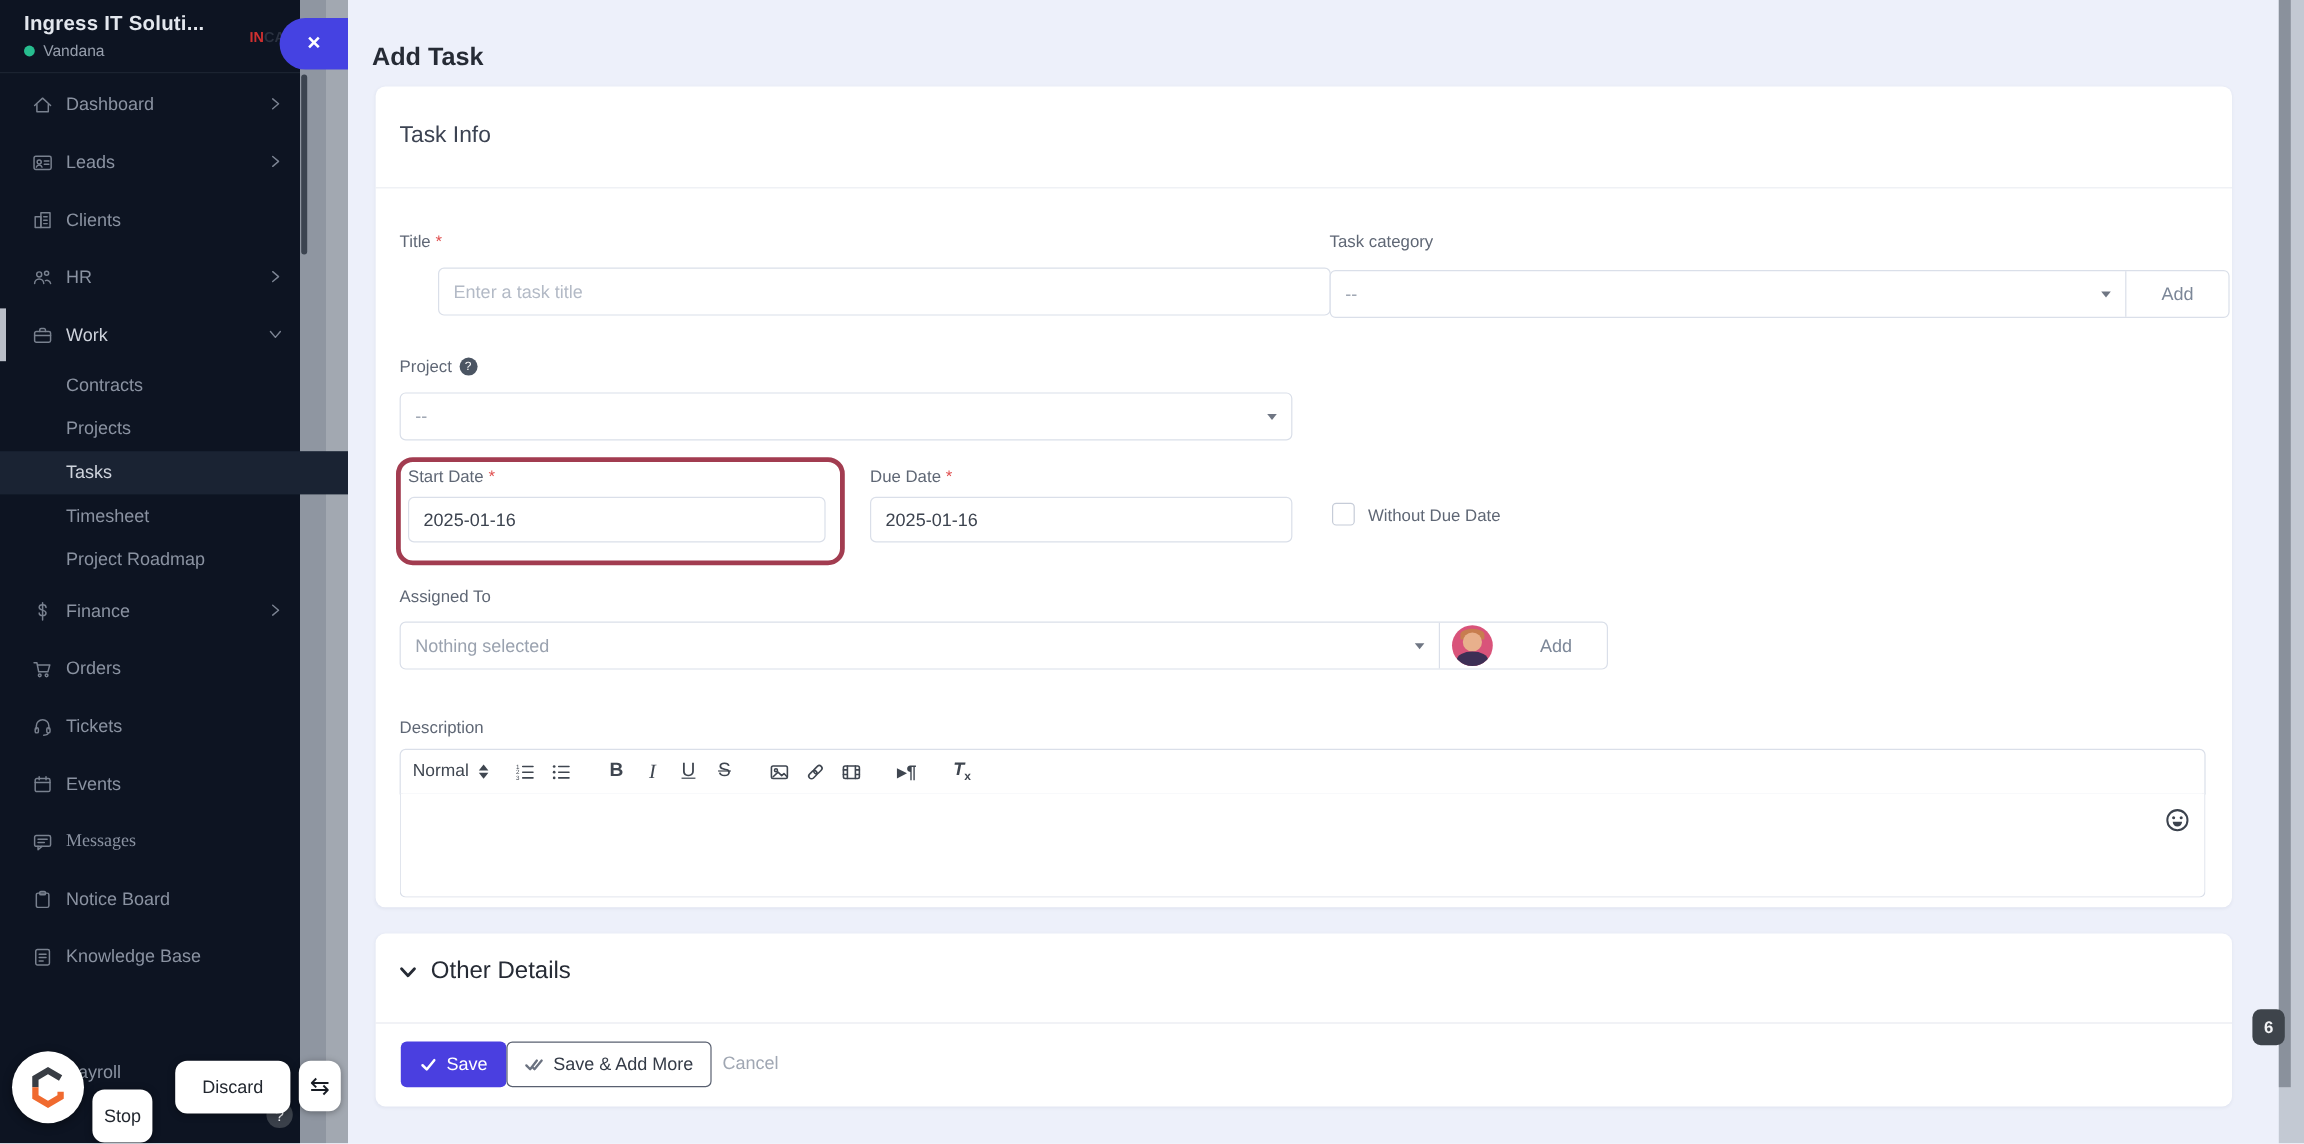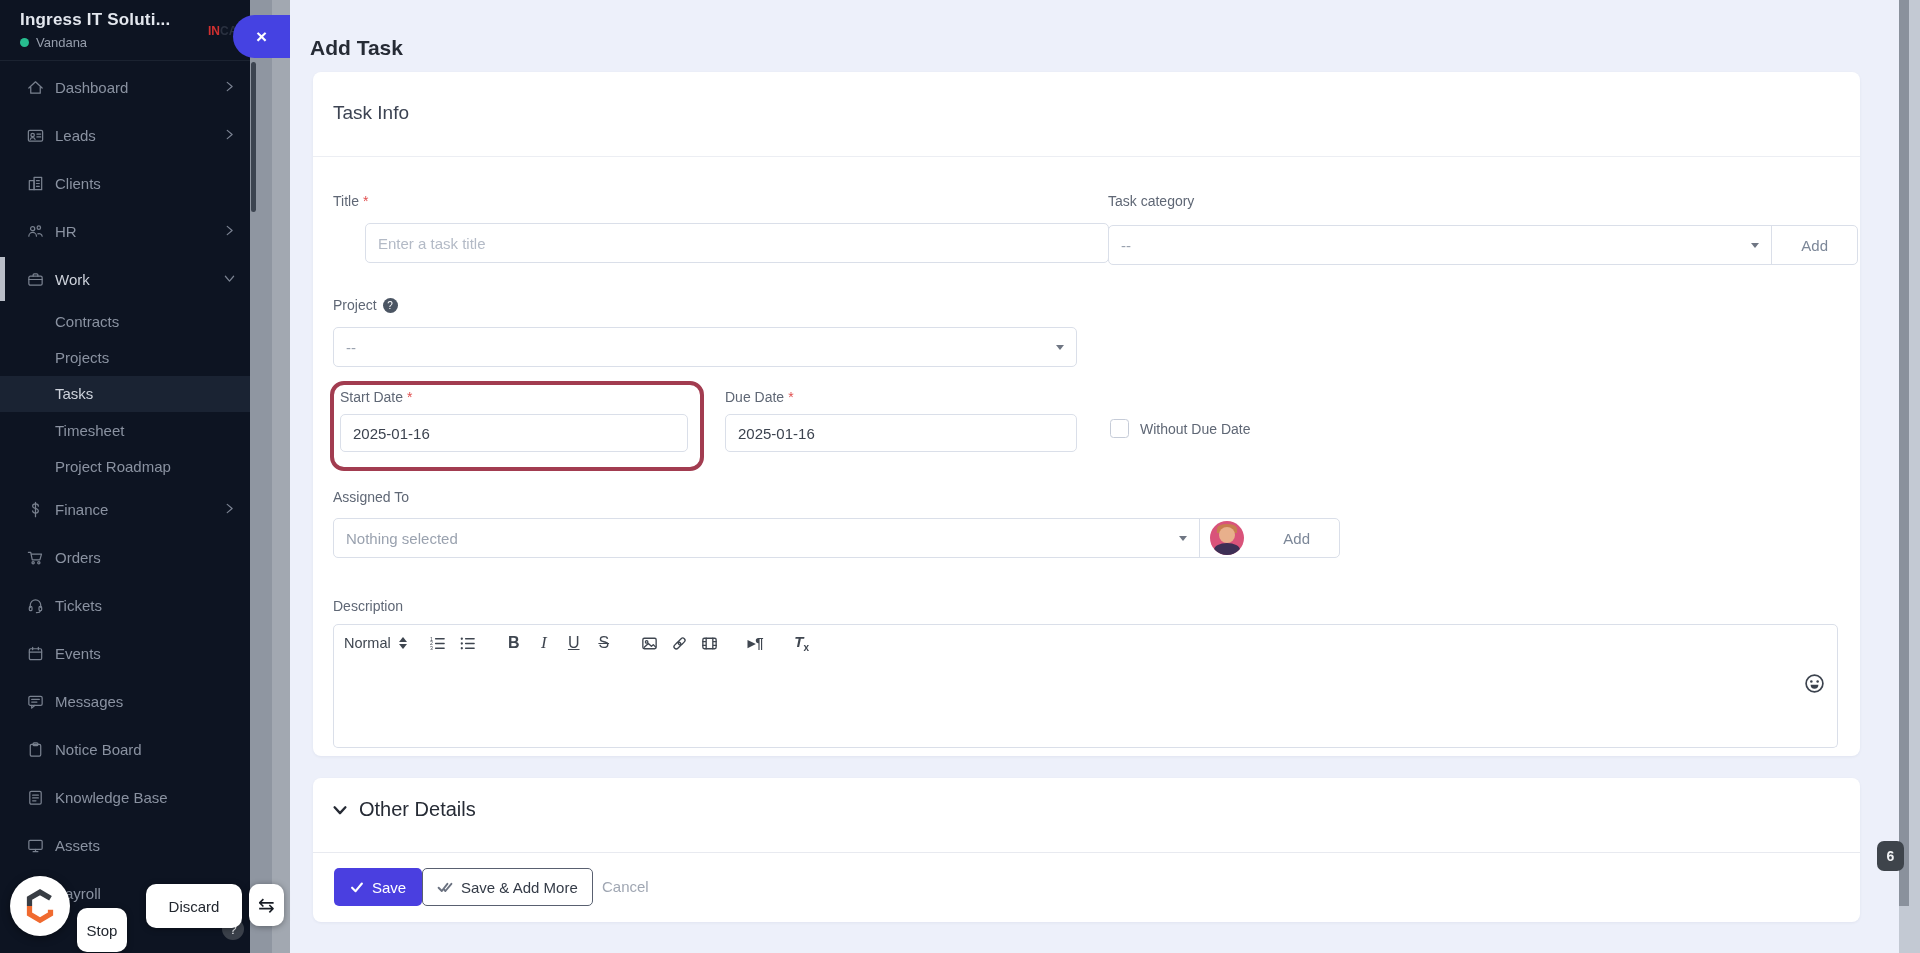--- a/index.html
+++ b/index.html
@@ -187,21 +187,21 @@
               <polyline points="4.5,7 10,13.5 15.5,7" fill="none" stroke="currentColor" stroke-width="1.6" stroke-linecap="round" stroke-linejoin="round"></polyline>
             </svg>
           </span>
         </div>
         <div class="nav-item nav-sub" style="top: 243px; height: 36.4px;">
           <span class="lbl">Contracts</span>
         </div>
         <div class="nav-item nav-sub" style="top: 279.4px; height: 36.4px;">
           <span class="lbl">Projects</span>
         </div>
-        <div class="nav-item nav-sub active-sub" style="top: 315.8px; height: 36.4px;">
+        <div class="nav-item nav-sub active-sub" style="top: 315.8px; height: 36.4px; padding-left: 40px;">
           <span class="lbl">Tasks</span>
         </div>
         <div class="nav-item nav-sub" style="top: 352.2px; height: 36.4px;">
           <span class="lbl">Timesheet</span>
         </div>
         <div class="nav-item nav-sub" style="top: 388.6px; height: 36.4px;">
           <span class="lbl">Project Roadmap</span>
         </div>
         <div class="nav-item" style="top: 425px; height: 48px;">
           <span class="ic">
@@ -240,21 +240,21 @@
         </div>
         <div class="nav-item" style="top: 569px; height: 48px;">
           <span class="ic">
             <svg width="19" height="19" viewBox="0 0 20 20">
               <rect x="3.5" y="5" width="13" height="11.5" rx="1.5" fill="none" stroke="currentColor" stroke-width="1.3" stroke-linecap="round" stroke-linejoin="round"></rect>
               <path d="M3.5 8.5 H16.5 M7 3.5 V6 M13 3.5 V6" fill="none" stroke="currentColor" stroke-width="1.3" stroke-linecap="round" stroke-linejoin="round"></path>
             </svg>
           </span>
           <span class="lbl">Events</span>
         </div>
-        <div class="nav-item" style="top: 617px; height: 48px;">
+        <div class="nav-item" style="top: 617px; height: 48px; font-family: Liberation Serif, serif;">
           <span class="ic">
             <svg width="19" height="19" viewBox="0 0 20 20">
               <rect x="3" y="4.5" width="14" height="9.5" rx="1.5" fill="none" stroke="currentColor" stroke-width="1.3" stroke-linecap="round" stroke-linejoin="round"></rect>
               <path d="M6 14 V17 L9.5 14" fill="none" stroke="currentColor" stroke-width="1.3" stroke-linecap="round" stroke-linejoin="round"></path>
               <path d="M6 7.8 H14 M6 10.6 H11.5" fill="none" stroke="currentColor" stroke-width="1.3" stroke-linecap="round" stroke-linejoin="round"></path>
             </svg>
           </span>
           <span class="lbl">Messages</span>
         </div>
         <div class="nav-item" style="top: 665px; height: 48px;">
@@ -267,29 +267,20 @@
           <span class="lbl">Notice Board</span>
         </div>
         <div class="nav-item" style="top: 713px; height: 48px;">
           <span class="ic">
             <svg width="19" height="19" viewBox="0 0 20 20">
               <rect x="4" y="3.5" width="12" height="13.5" rx="1.5" fill="none" stroke="currentColor" stroke-width="1.3" stroke-linecap="round" stroke-linejoin="round"></rect>
               <path d="M7 7.5 H13 M7 10.5 H13 M7 13.5 H10.5" fill="none" stroke="currentColor" stroke-width="1.3" stroke-linecap="round" stroke-linejoin="round"></path>
             </svg>
           </span>
           <span class="lbl">Knowledge Base</span>
-        </div>
-        <div class="nav-item" style="top: 761px; height: 48px;">
-          <span class="ic">
-            <svg width="19" height="19" viewBox="0 0 20 20">
-              <rect x="3" y="4.5" width="14" height="9.5" rx="1.2" fill="none" stroke="currentColor" stroke-width="1.3" stroke-linecap="round" stroke-linejoin="round"></rect>
-              <path d="M10 14 V16.5 M7.5 16.5 H12.5" fill="none" stroke="currentColor" stroke-width="1.3" stroke-linecap="round" stroke-linejoin="round"></path>
-            </svg>
-          </span>
-          <span class="lbl">Assets</span>
         </div>
         <div class="nav-item" style="top: 809px; height: 48px;">
           <span class="ic">
             <svg width="19" height="19" viewBox="0 0 20 20">
               <path d="M13 6.5 c0-1.5-1.3-2.3-3-2.3 s-3 .9-3 2.3 c0 3 6 1.7 6 4.8 0 1.5-1.3 2.4-3 2.4 s-3-.9-3-2.3" fill="none" stroke="currentColor" stroke-width="1.3" stroke-linecap="round" stroke-linejoin="round"></path>
               <path d="M10 2.5 V17.5" fill="none" stroke="currentColor" stroke-width="1.3" stroke-linecap="round" stroke-linejoin="round"></path>
             </svg>
           </span>
           <span class="lbl">Payroll</span>
         </div>

